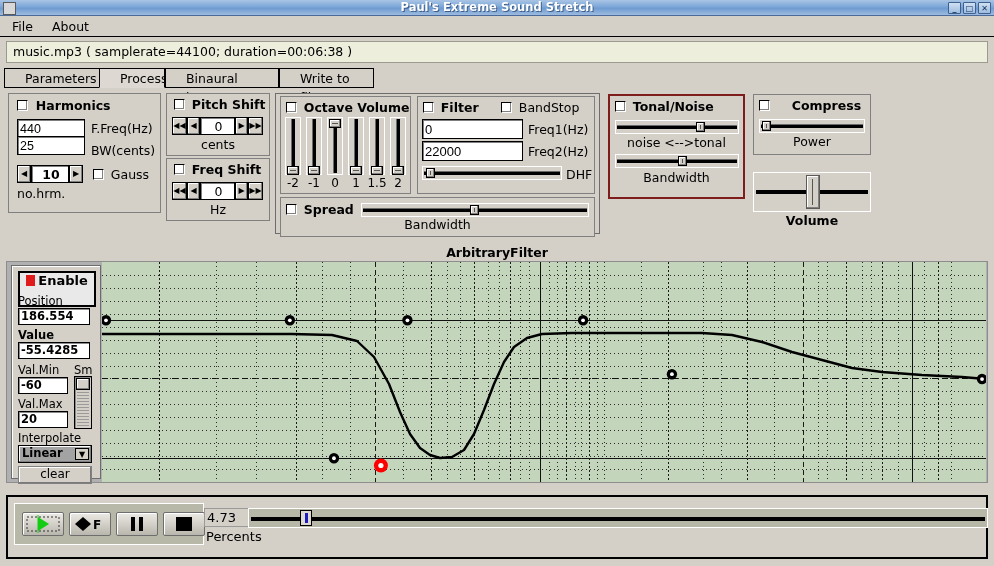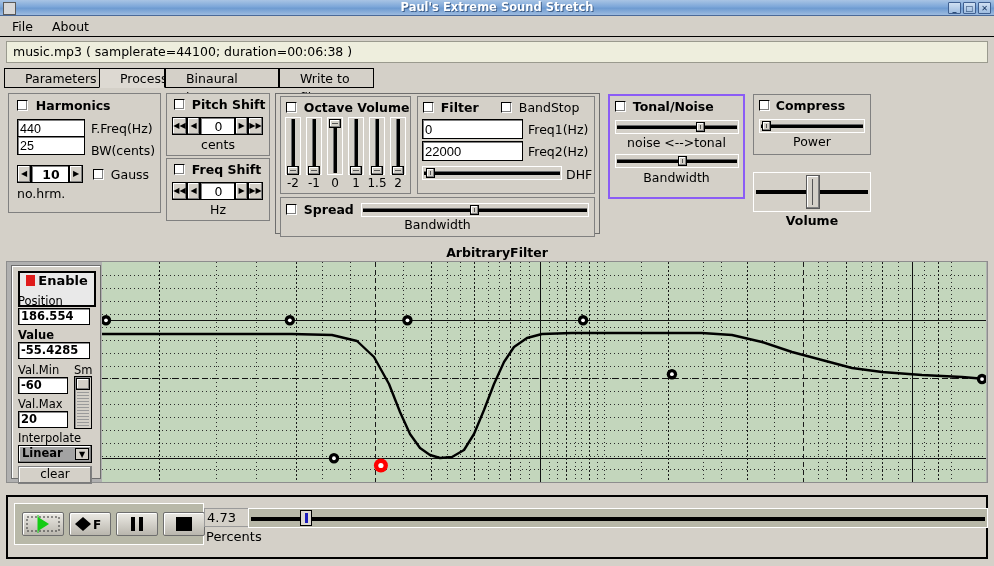--- a/index.html
+++ b/index.html
@@ -61,21 +61,21 @@
     background:#d4d0c8;border:1px solid #000;box-sizing:border-box;
     font-size:12.5px;padding:0 20px;color:#000;cursor:default;
   }
   .tab.active{background:#ddd9d2;border-bottom:1px solid #ddd9d2;font-weight:normal;}
 
   
   .grp{
     position:absolute;background:#d4d0c8;
     border:1px solid #808080;box-sizing:border-box;
   }
-  .grp.thick{border:2px solid #8b5cf6;}
+  .grp.thick{border:2px solid #7f1d1d;}
   .grp.thin2{border:1px solid #6d6d6d;}
   .cb{
     display:inline-block;width:11px;height:11px;background:#fff;
     border-top:1px solid #000;border-left:1px solid #000;
     border-right:1px solid #fff;border-bottom:1px solid #fff;
     box-shadow:inset -1px -1px 0 #808080;
     box-sizing:border-box;vertical-align:-1px;
   }
   .lbl-bold{font-weight:bold;font-size:12.5px;color:#000;}
   .lbl{font-size:12.5px;color:#000;}
@@ -380,21 +380,21 @@
       <div class="thumb" id="tnBwThumb" style="left: 62px;">
           <i></i>
         </div>
     </div>
     <div class="lbl" style="position:absolute;left:0;top:74px;width:133px;text-align:center">Bandwidth</div>
   </div>
 
   <div class="grp" style="left:753px;top:94px;width:118px;height:61px">
     <div style="position:absolute;left:5px;top:3px">
       <span class="cb"></span>
-      <span class="lbl-bold" style="margin-left:2px">Compress</span>
+      <span class="lbl-bold" style="margin-left:18px">Compress</span>
     </div>
     <div class="hsl" style="left:5px;top:24px;width:106px;height:14px">
       <div class="trough"></div>
       <div class="thumb" id="cmpThumb" style="left: 2px;">
           <i></i>
         </div>
     </div>
     <div class="lbl" style="position:absolute;left:0;top:39px;width:116px;text-align:center">Power</div>
   </div>
 

